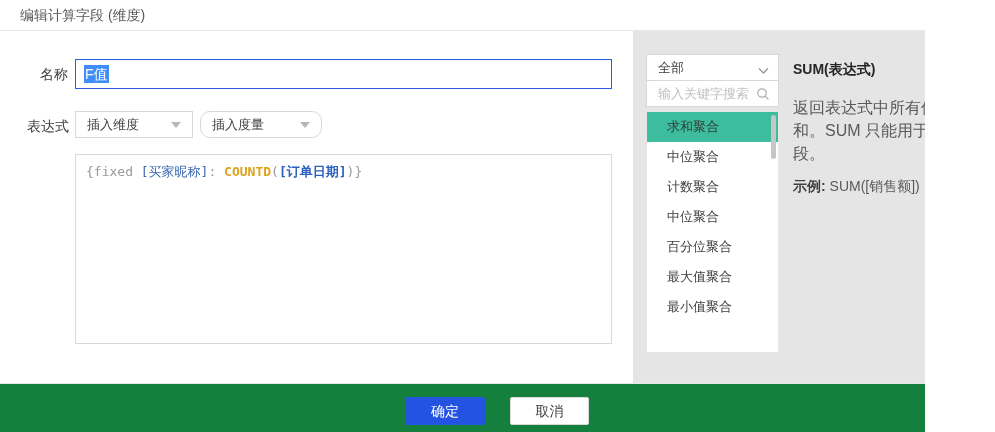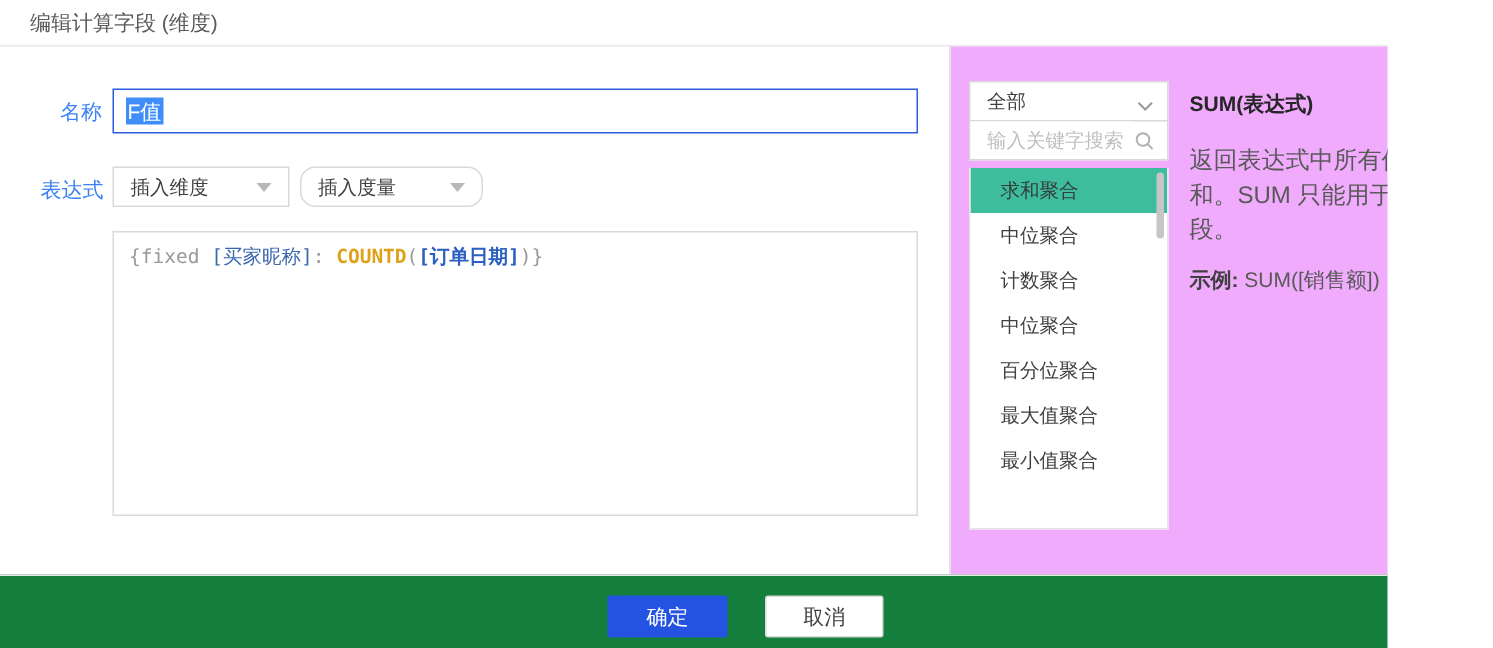--- a/index.html
+++ b/index.html
@@ -6,39 +6,39 @@
   html,body { width:995px; height:432px; background:#fff; font-family:"Liberation Sans", sans-serif; }
   #dialog { position:relative; width:925px; height:432px; background:#fff; overflow:hidden; }
 
   
   .titlebar { position:absolute; left:0; top:0; width:995px; height:31px; border-bottom:1px solid #e8e8e8; background:#fff; }
   .titlebar .title { position:absolute; left:20px; top:0; line-height:31px; font-size:14px; color:#595959; }
   .close-btn { position:absolute; right:16px; top:5px; width:22px; height:22px; text-align:center; line-height:22px;
                font-size:17px; color:#8c8c8c; cursor:pointer; }
 
   
-  .field-label { position:absolute; font-size:14px; color:#3b82f6; }
+  .field-label { position:absolute; font-size:14px; color:#404040; }
   .name-input { position:absolute; left:75px; top:59px; width:537px; height:30px; border:1px solid #2d5cdf;
                 background:#fff; padding:0 8px; line-height:28px; font-size:14px; }
   .name-input .sel { background:#3f8df8; color:#fff; padding:1px 1px;margin-top:20px; }
 
   .dropdown { position:absolute; height:27px; background:#fff; border:1px solid #d9d9d9; font-size:13px; color:#404040; cursor:pointer; }
   .dropdown .dd-label { position:absolute; left:11px; top:0; line-height:25px; }
   .caret-down { position:absolute; right:11px; top:10px; width:0; height:0;
                 border-left:5px solid transparent; border-right:5px solid transparent; border-top:6px solid #b8b8b8; }
 
   .code-area { position:absolute; left:75px; top:154px; width:537px; height:190px; border:1px solid #d9d9d9; background:#fff;
                padding:8px 10px; font-family:"DejaVu Sans Mono", monospace; font-size:13px; line-height:18px; cursor:text; }
   .c-plain { color:#999999; }
   .c-field { color:#3b68b0; }
   .c-field-b { color:#2b5fc0; font-weight:bold; }
   .c-func { color:#dfa117; font-weight:bold; }
 
   
-  .side-panel { position:absolute; left:633px; top:31px; width:362px; height:352px; background:#f0abfc; border-left:1px solid #e3e3e3; }
+  .side-panel { position:absolute; left:633px; top:31px; width:362px; height:352px; background:#e5e5e5; border-left:1px solid #e3e3e3; }
   .cat-dropdown { position:absolute; left:12px; top:23px; width:133px; height:27px; background:#fff; border:1px solid #d9d9d9;
                   font-size:13px; color:#404040; cursor:pointer; }
   .cat-dropdown .dd-label { position:absolute; left:11px; line-height:25px; }
   .chevron { position:absolute; right:9px; top:8px; }
   .search-box { position:absolute; left:12px; top:49px; width:133px; height:27px; background:#fff; border:1px solid #d9d9d9; }
   .search-box input { position:absolute; left:0; top:0; width:108px; height:25px; border:none; outline:none;
                       padding:0 0 0 11px; font-size:13px; color:#404040; font-family:"Liberation Sans", sans-serif; }
   .search-box input::placeholder { color:#bfbfbf; }
   .search-icon { position:absolute; right:8px; top:6px; }
 

